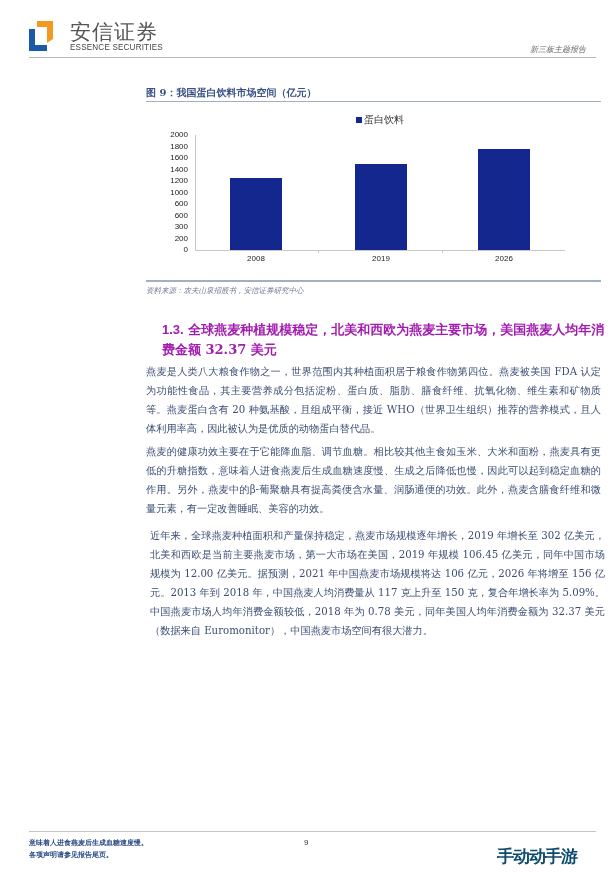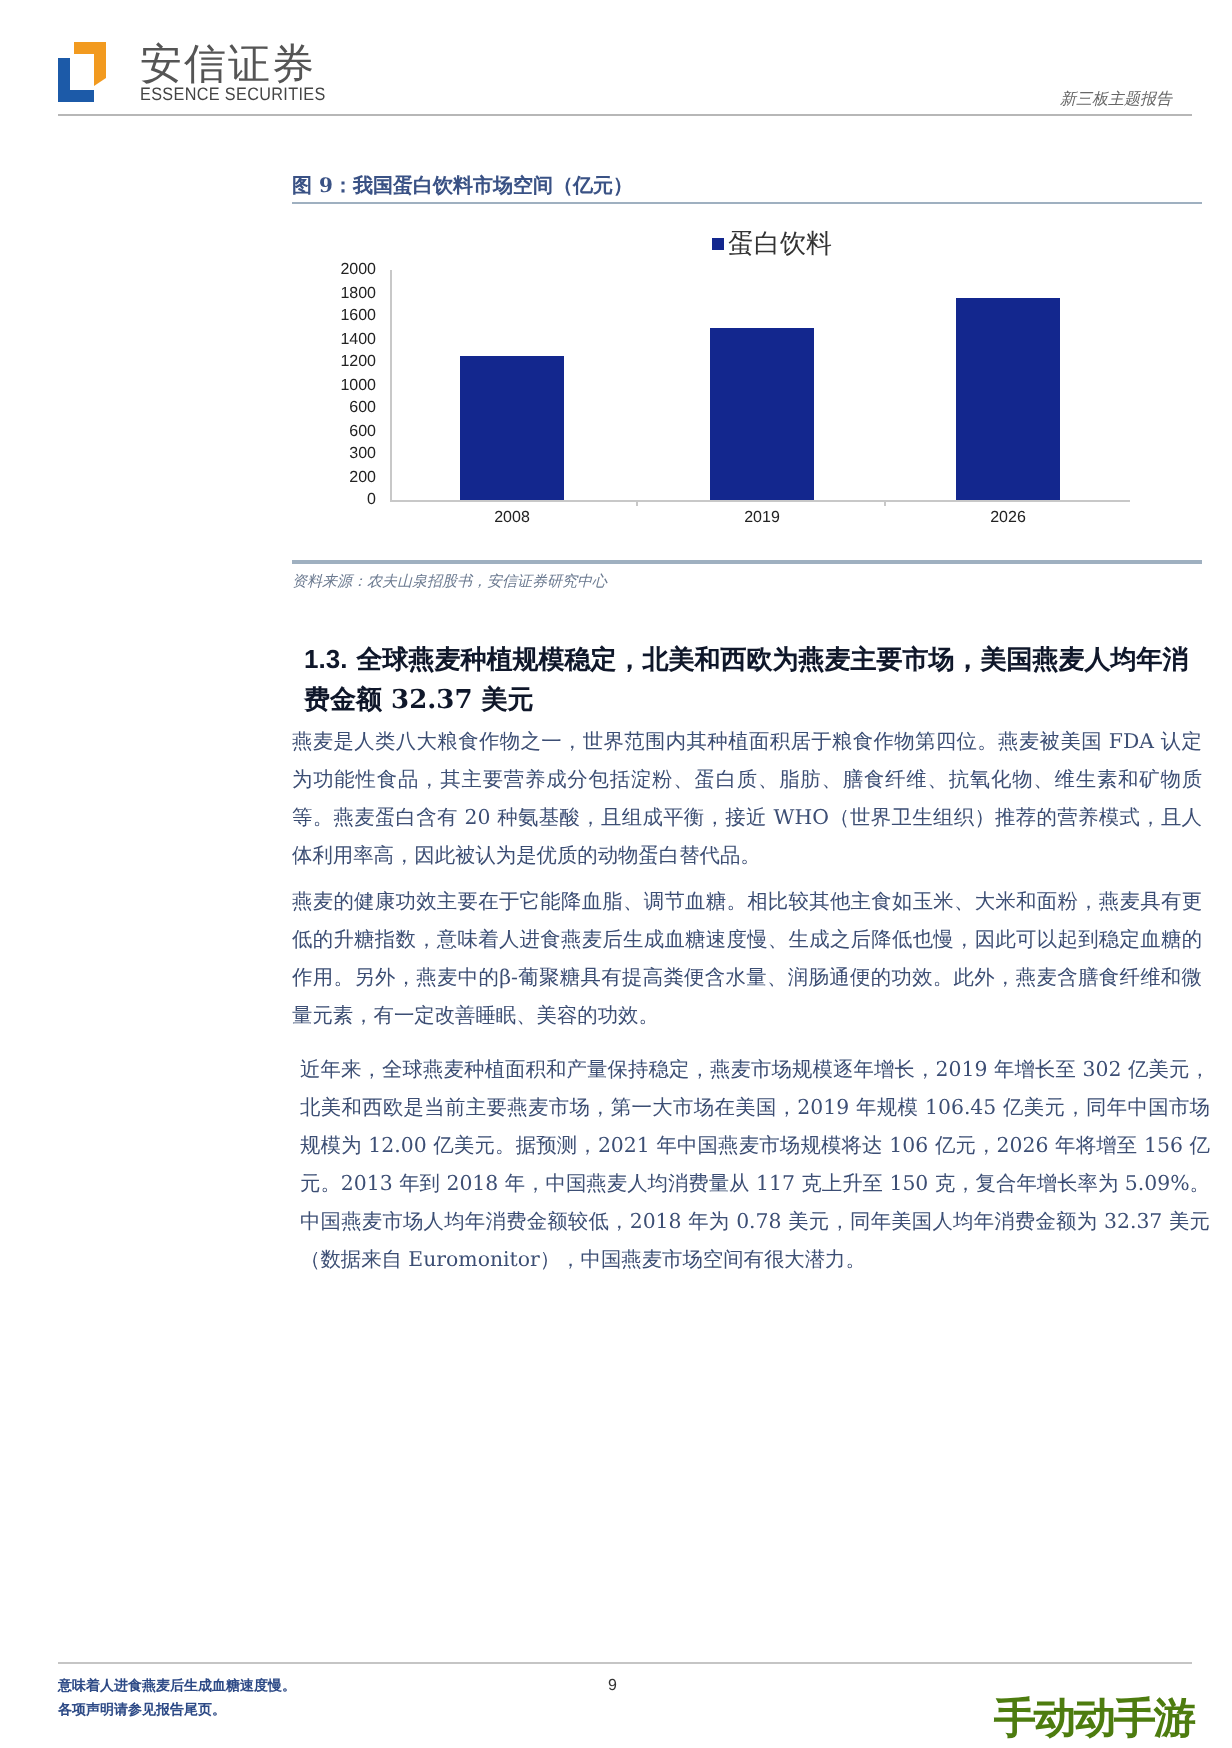--- a/index.html
+++ b/index.html
@@ -10,37 +10,37 @@
   .logo-mark { left:29px; top:21px; width:24px; height:30px; }
   .logo-cn { left:70px; top:18px; font-family:"DejaVu Sans", sans-serif; font-size:21px; color:#555; letter-spacing:1px; }
   .logo-en { left:70px; top:42px; font-family:"Liberation Sans", sans-serif; font-size:9px; color:#444; letter-spacing:0.2px; transform:scaleX(0.9); transform-origin:left; }
   .header-right { right:30px; top:44px; font-size:8px; color:#666; font-style:italic; }
   .header-rule { left:29px; top:57px; width:567px; height:1px; background:#b7b7b7; }
   
   .fig-title { left:146px; top:86px; font-size:10px; font-weight:bold; color:#3a5285; }
   .fig-rule-top { left:146px; top:101px; width:455px; height:1px; background:#9fb0c0; }
   .fig-rule-bottom { left:146px; top:280px; width:455px; height:2px; background:#9fb0c0; }
   .fig-source { left:146px; top:286px; font-size:7.5px; font-style:italic; color:#6b7a90; }
-  .legend { left:356px; top:113px; font-family:"DejaVu Sans", sans-serif; font-size:13px; color:#333; display:flex; align-items:center; gap:2px; }
+  .legend { left:356px; top:113px; font-family:"DejaVu Sans", sans-serif; font-size:10px; color:#333; display:flex; align-items:center; gap:2px; }
   .legend-swatch { width:6px; height:6px; background:#13278e; }
   .y-tick { font-family:"Liberation Sans", sans-serif; font-size:8px; color:#222; text-align:right; width:40px; left:148px; }
   .x-tick { font-family:"Liberation Sans", sans-serif; font-size:8px; color:#222; width:60px; text-align:center; top:254px; }
   .axis-y { left:195px; top:135px; width:1px; height:115px; background:#c8c8c8; }
   .axis-x { left:195px; top:250px; width:370px; height:1px; background:#c8c8c8; }
   .tick-mark { width:3px; height:1px; background:#c8c8c8; left:193px; }
   .bar { background:#13278e; width:52px; }
   
-  .section-title { left:152px; top:320px; width:455px; font-size:13px; font-weight:bold; color:#0f172a; line-height:20px; }
+  .section-title { left:162px; top:320px; width:455px; font-size:13px; font-weight:bold; color:#a21caf; line-height:20px; }
   .section-title .num { font-family:"Liberation Sans", sans-serif; }
   .para { left:146px; width:455px; font-size:10.2px; color:#3c4e74; line-height:19px; text-align:justify; }
   
   .footer-rule { left:29px; top:831px; width:567px; height:1px; background:#c5c5c5; }
   .footer-left { left:29px; top:837px; font-size:7px; color:#2d4a86; line-height:12px; font-weight:bold; }
   .page-num { left:304px; top:838px; font-family:"Liberation Sans", sans-serif; font-size:8px; color:#333; }
-  .watermark { left:497px; top:845px; font-family:"DejaVu Sans", sans-serif; font-size:21px; font-weight:bold; color:#4d7c0f; letter-spacing:-1px;text-align:right; }
+  .watermark { left:497px; top:845px; font-family:"DejaVu Sans", sans-serif; font-size:17px; font-weight:bold; color:#0c4a6e; letter-spacing:-1px;text-align:right; }
 </style>
 </head>
 <body>
 
 <svg class="abs logo-mark" viewBox="0 0 24 30">
   <polygon points="8,0 24,0 24,18 18,22 18,6 8,6" fill="#f29a1f"></polygon>
   <polygon points="0,8 6,8 6,24 18,24 18,30 0,30" fill="#1c5aa8"></polygon>
 </svg>
 <div class="abs logo-cn">安信证券</div>
 <div class="abs logo-en">ESSENCE SECURITIES</div>

